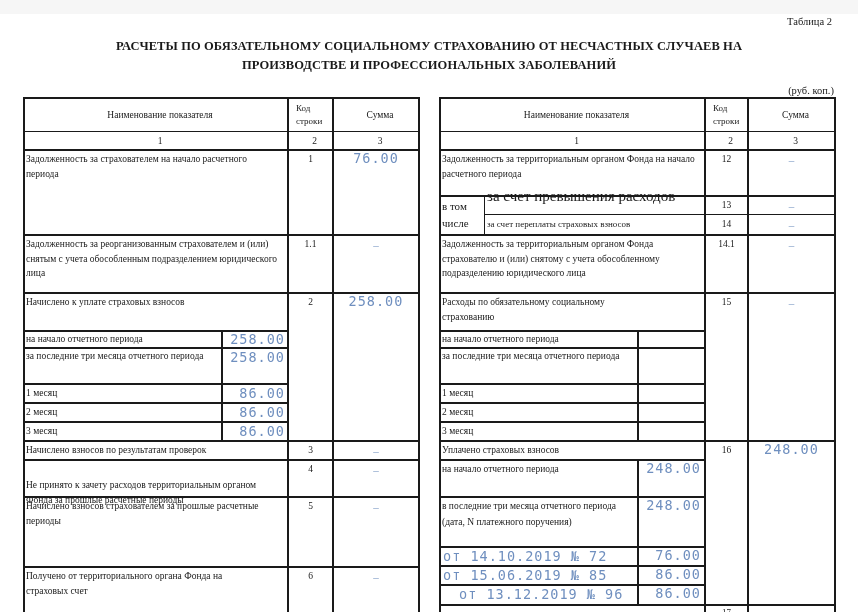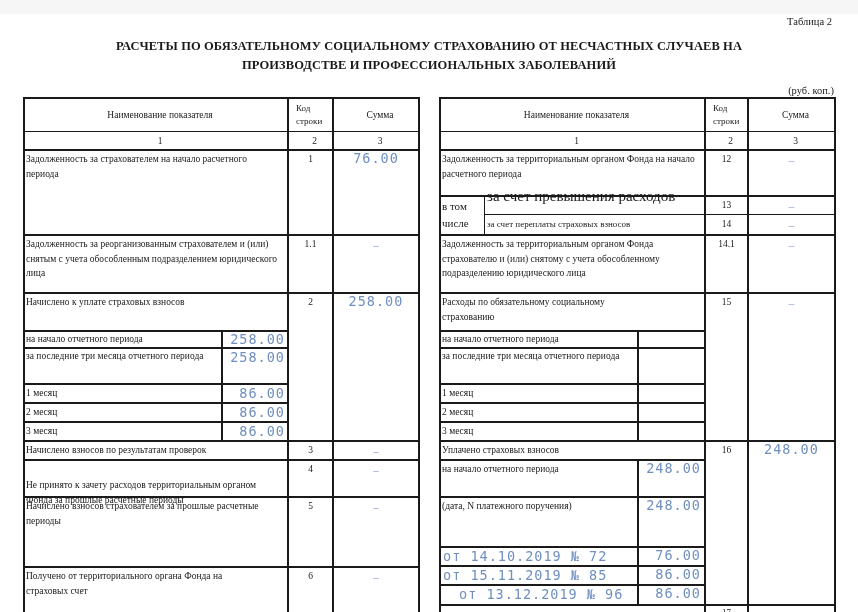--- a/index.html
+++ b/index.html
@@ -153,27 +153,28 @@
   <div class="cell hw" style="left:638px;top:422px;width:66px;height:19px;"></div>
 
   <div class="cell txt" style="left:440px;top:441px;width:265px;height:19px;">Уплачено страховых взносов</div>
   <div class="cell ctr" style="left:705px;top:441px;width:43px;height:164px;">16</div>
   <div class="cell hw center" style="left:748px;top:441px;width:87px;height:164px;">248.00</div>
 
   <div class="cell txt" style="left:440px;top:460px;width:198px;height:37px;">на начало отчетного периода</div>
   <div class="cell hw" style="left:638px;top:460px;width:66px;height:37px;">248.00</div>
 
   <div class="cell txt" style="left:440px;top:497px;width:190px;height:50px;line-height:15.5px;">
+    <div>в последние три месяца отчетного периода</div>
     <div>(дата, N платежного поручения)</div>
   </div>
   <div class="cell hw" style="left:638px;top:497px;width:66px;height:50px;">248.00</div>
 
   <div class="cell hwl" style="left:440px;top:547px;width:198px;height:19px;">от 14.10.2019 № 72</div>
   <div class="cell hw" style="left:638px;top:547px;width:66px;height:19px;">76.00</div>
-  <div class="cell hwl" style="left:440px;top:566px;width:198px;height:19px;">от 15.11.2019 № 85</div>
+  <div class="cell hwl" style="left:440px;top:566px;width:198px;height:19px;">от 15.06.2019 № 85</div>
   <div class="cell hw" style="left:638px;top:566px;width:66px;height:19px;">86.00</div>
   <div class="cell hwl" style="left:440px;top:585px;width:198px;height:19px;margin-left:16px;">от 13.12.2019 № 96</div>
   <div class="cell hw" style="left:638px;top:585px;width:66px;height:19px;">86.00</div>
 
   <div class="cell ctr" style="left:705px;top:605px;width:43px;height:7px;font-size:9px;line-height:14px;padding-top:0;">17</div>
 
   <div class="ln" style="left:440px;top:97px;width:395px;height:2px;"></div>
   <div class="ln" style="left:440px;top:131px;width:395px;height:1px;"></div>
   <div class="ln" style="left:440px;top:149px;width:395px;height:2px;"></div>
   <div class="ln" style="left:440px;top:195px;width:395px;height:2px;"></div>

